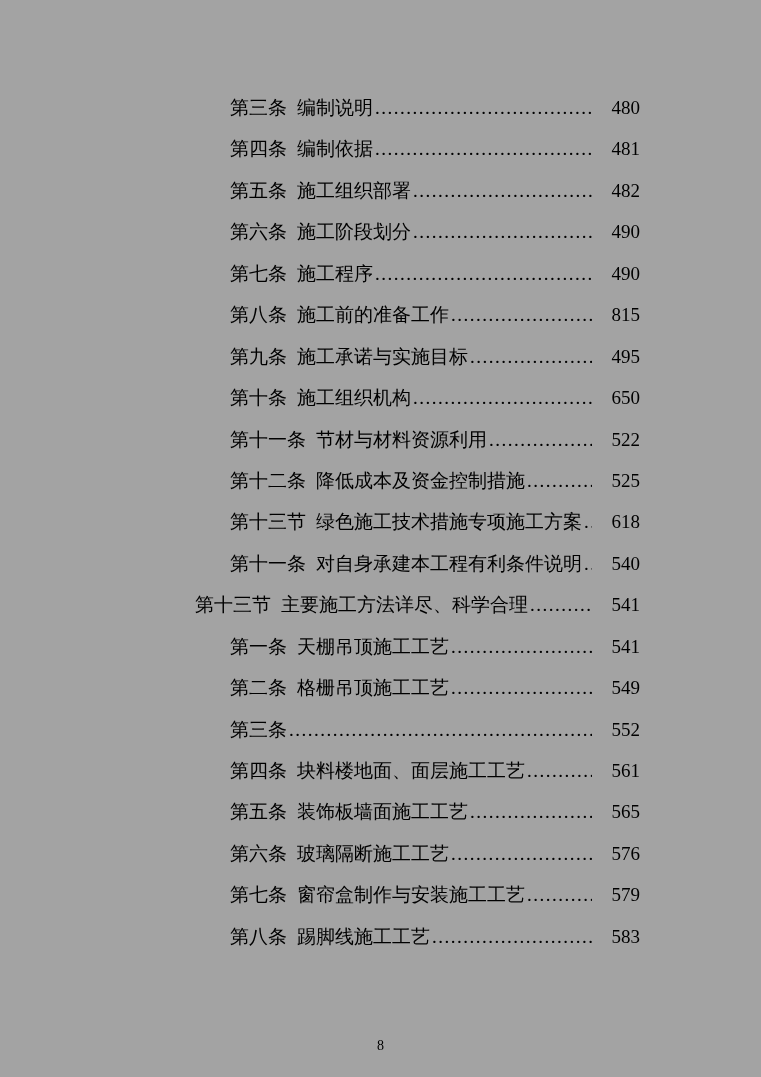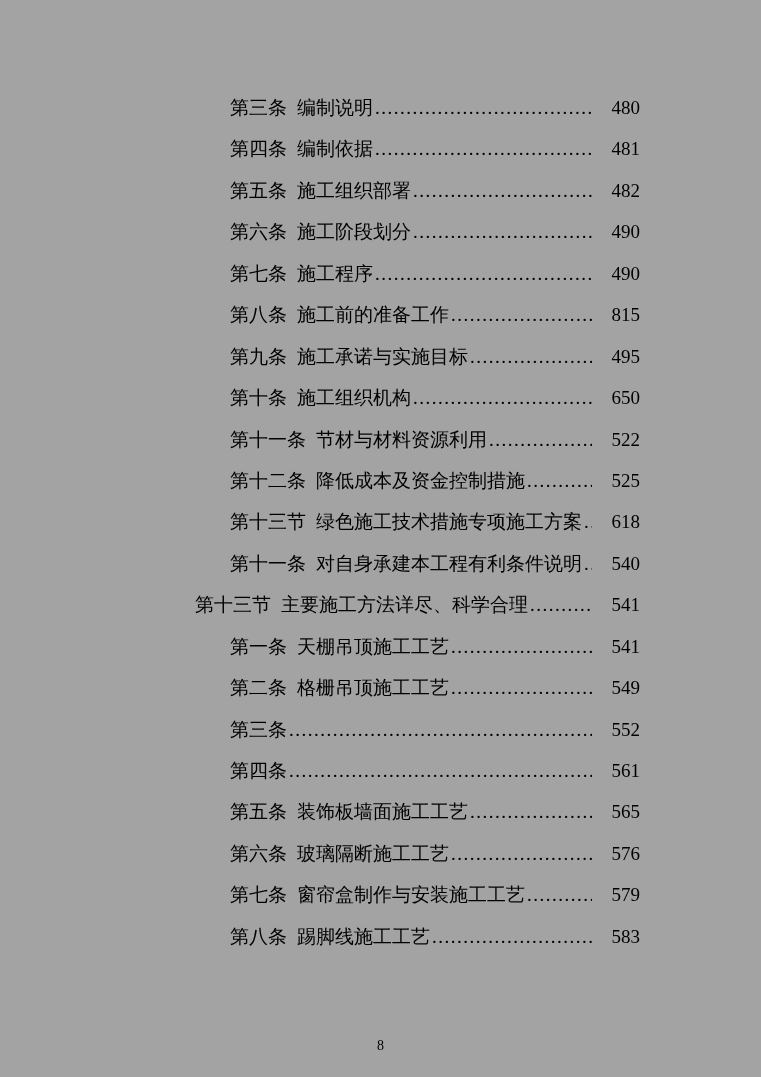--- a/index.html
+++ b/index.html
@@ -163,20 +163,21 @@
         <span class="leader"></span>
         <span class="pg">549</span>
       </div>
       <div class="toc-row level-2">
         <span class="num">第三条</span>
         <span class="leader"></span>
         <span class="pg">552</span>
       </div>
       <div class="toc-row level-2">
         <span class="num">第四条</span>
+        <span class="title">块料楼地面、面层施工工艺</span>
         <span class="leader"></span>
         <span class="pg">561</span>
       </div>
       <div class="toc-row level-2">
         <span class="num">第五条</span>
         <span class="title">装饰板墙面施工工艺</span>
         <span class="leader"></span>
         <span class="pg">565</span>
       </div>
       <div class="toc-row level-2">

